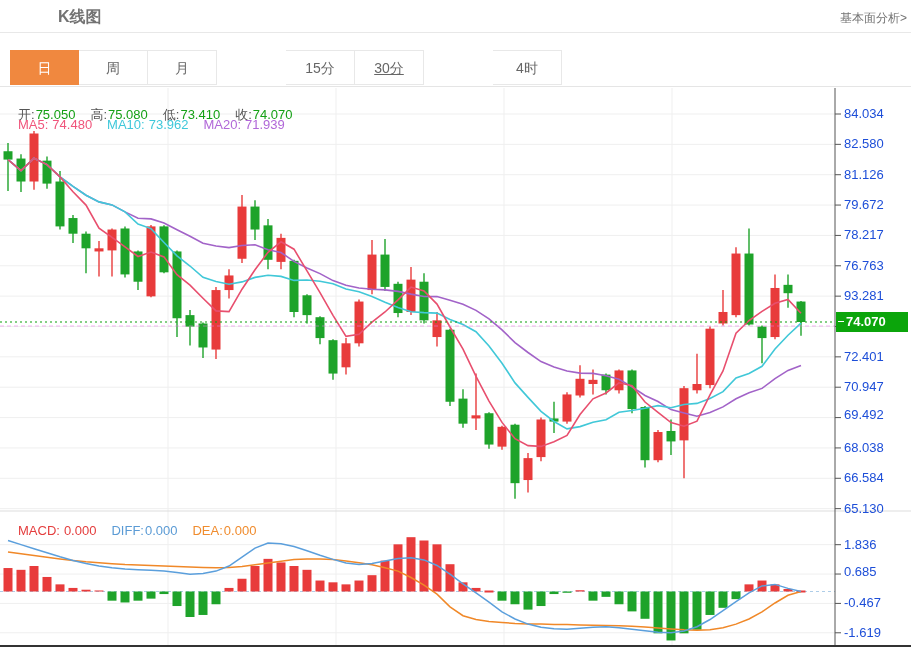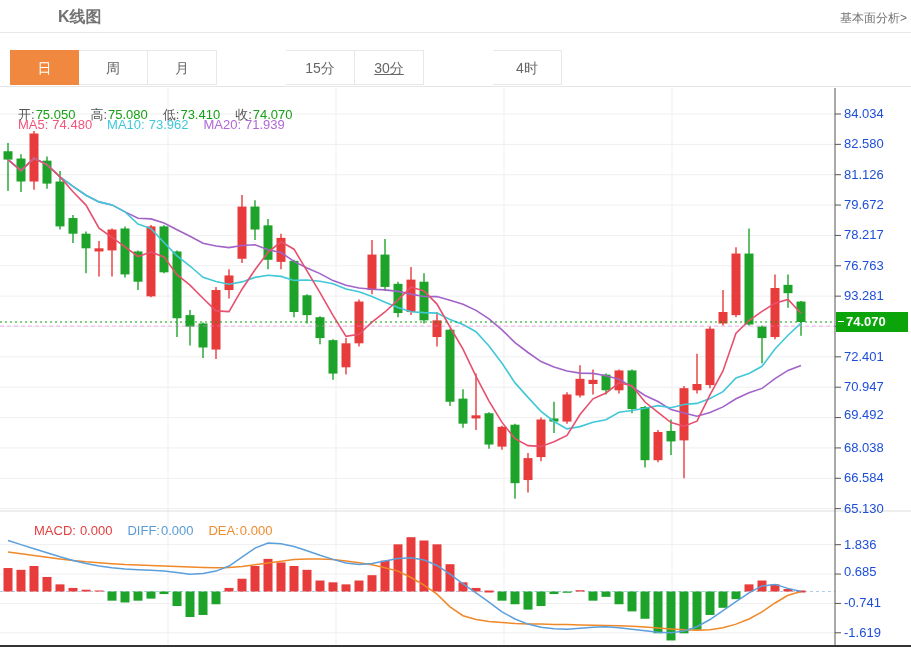--- a/index.html
+++ b/index.html
@@ -11,21 +11,21 @@
   .tabbar{position:absolute;left:0;top:50px;width:911px;height:36px;border-bottom:1px solid #e5e5e5;background:#fff;}
   .tab{position:absolute;top:0;height:35px;line-height:35px;width:69px;text-align:center;
        font-size:14px;color:#666;background:#fff;border:1px solid #e8e8e8;border-left:none;
        box-sizing:border-box;cursor:pointer;}
   .tab.first{border-left:1px solid #e8e8e8;}
   .tab.active{background:var(--tab-orange,#f0883f);color:#fff;border-color:var(--tab-orange,#f0883f);}
   #chart-svg{position:absolute;left:0;top:88px;}
   .legend{position:absolute;font-size:13px;white-space:nowrap;z-index:5;}
   #ohlc-legend{left:18px;top:95px;margin-top:11px;}
   #ma-legend{left:18px;top:117px;}
-  #macd-legend{left:34px;top:523px;}
+  #macd-legend{left:18px;top:523px;}
   .legend .li{margin-right:15px;}
   .legend .lbl{color:#555;}
   .ytick{position:absolute;left:844px;font-size:13px;color:#1d4ed8;line-height:16px;z-index:4;}
   .price-tag{position:absolute;left:836px;width:72px;height:20px;line-height:20px;z-index:6;
              color:#fff;font-size:13px;font-weight:bold;padding-left:10px;box-sizing:border-box;}
   .price-tag::before{content:"";position:absolute;left:2px;top:9px;width:6px;height:1px;background:#fff;}
 </style>
 </head>
 <body style="--tab-orange: #f0883f;">
 
@@ -295,17 +295,17 @@
     <div class="ytick" style="top: 257.789px;">76.763</div>
     <div class="ytick" style="top: 288.143px;">93.281</div>
     <div class="ytick" style="top: 348.851px;">72.401</div>
     <div class="ytick" style="top: 379.204px;">70.947</div>
     <div class="ytick" style="top: 407px;">69.492</div>
     <div class="ytick" style="top: 439.932px;">68.038</div>
     <div class="ytick" style="top: 470.286px;">66.584</div>
     <div class="ytick" style="top: 500.64px;">65.130</div>
     <div class="ytick" style="top: 536.682px;">1.836</div>
     <div class="ytick" style="top: 564px;">0.685</div>
-    <div class="ytick" style="top: 595.409px;">-0.741</div>
+    <div class="ytick" style="top: 595.409px;">-0.467</div>
     <div class="ytick" style="top: 624.784px;">-1.619</div>
   </div>
 
 <div class="price-tag" id="price-tag" style="top: 312.008px; background: rgb(11, 165, 11);">74.070</div>
 
 </body></html>

